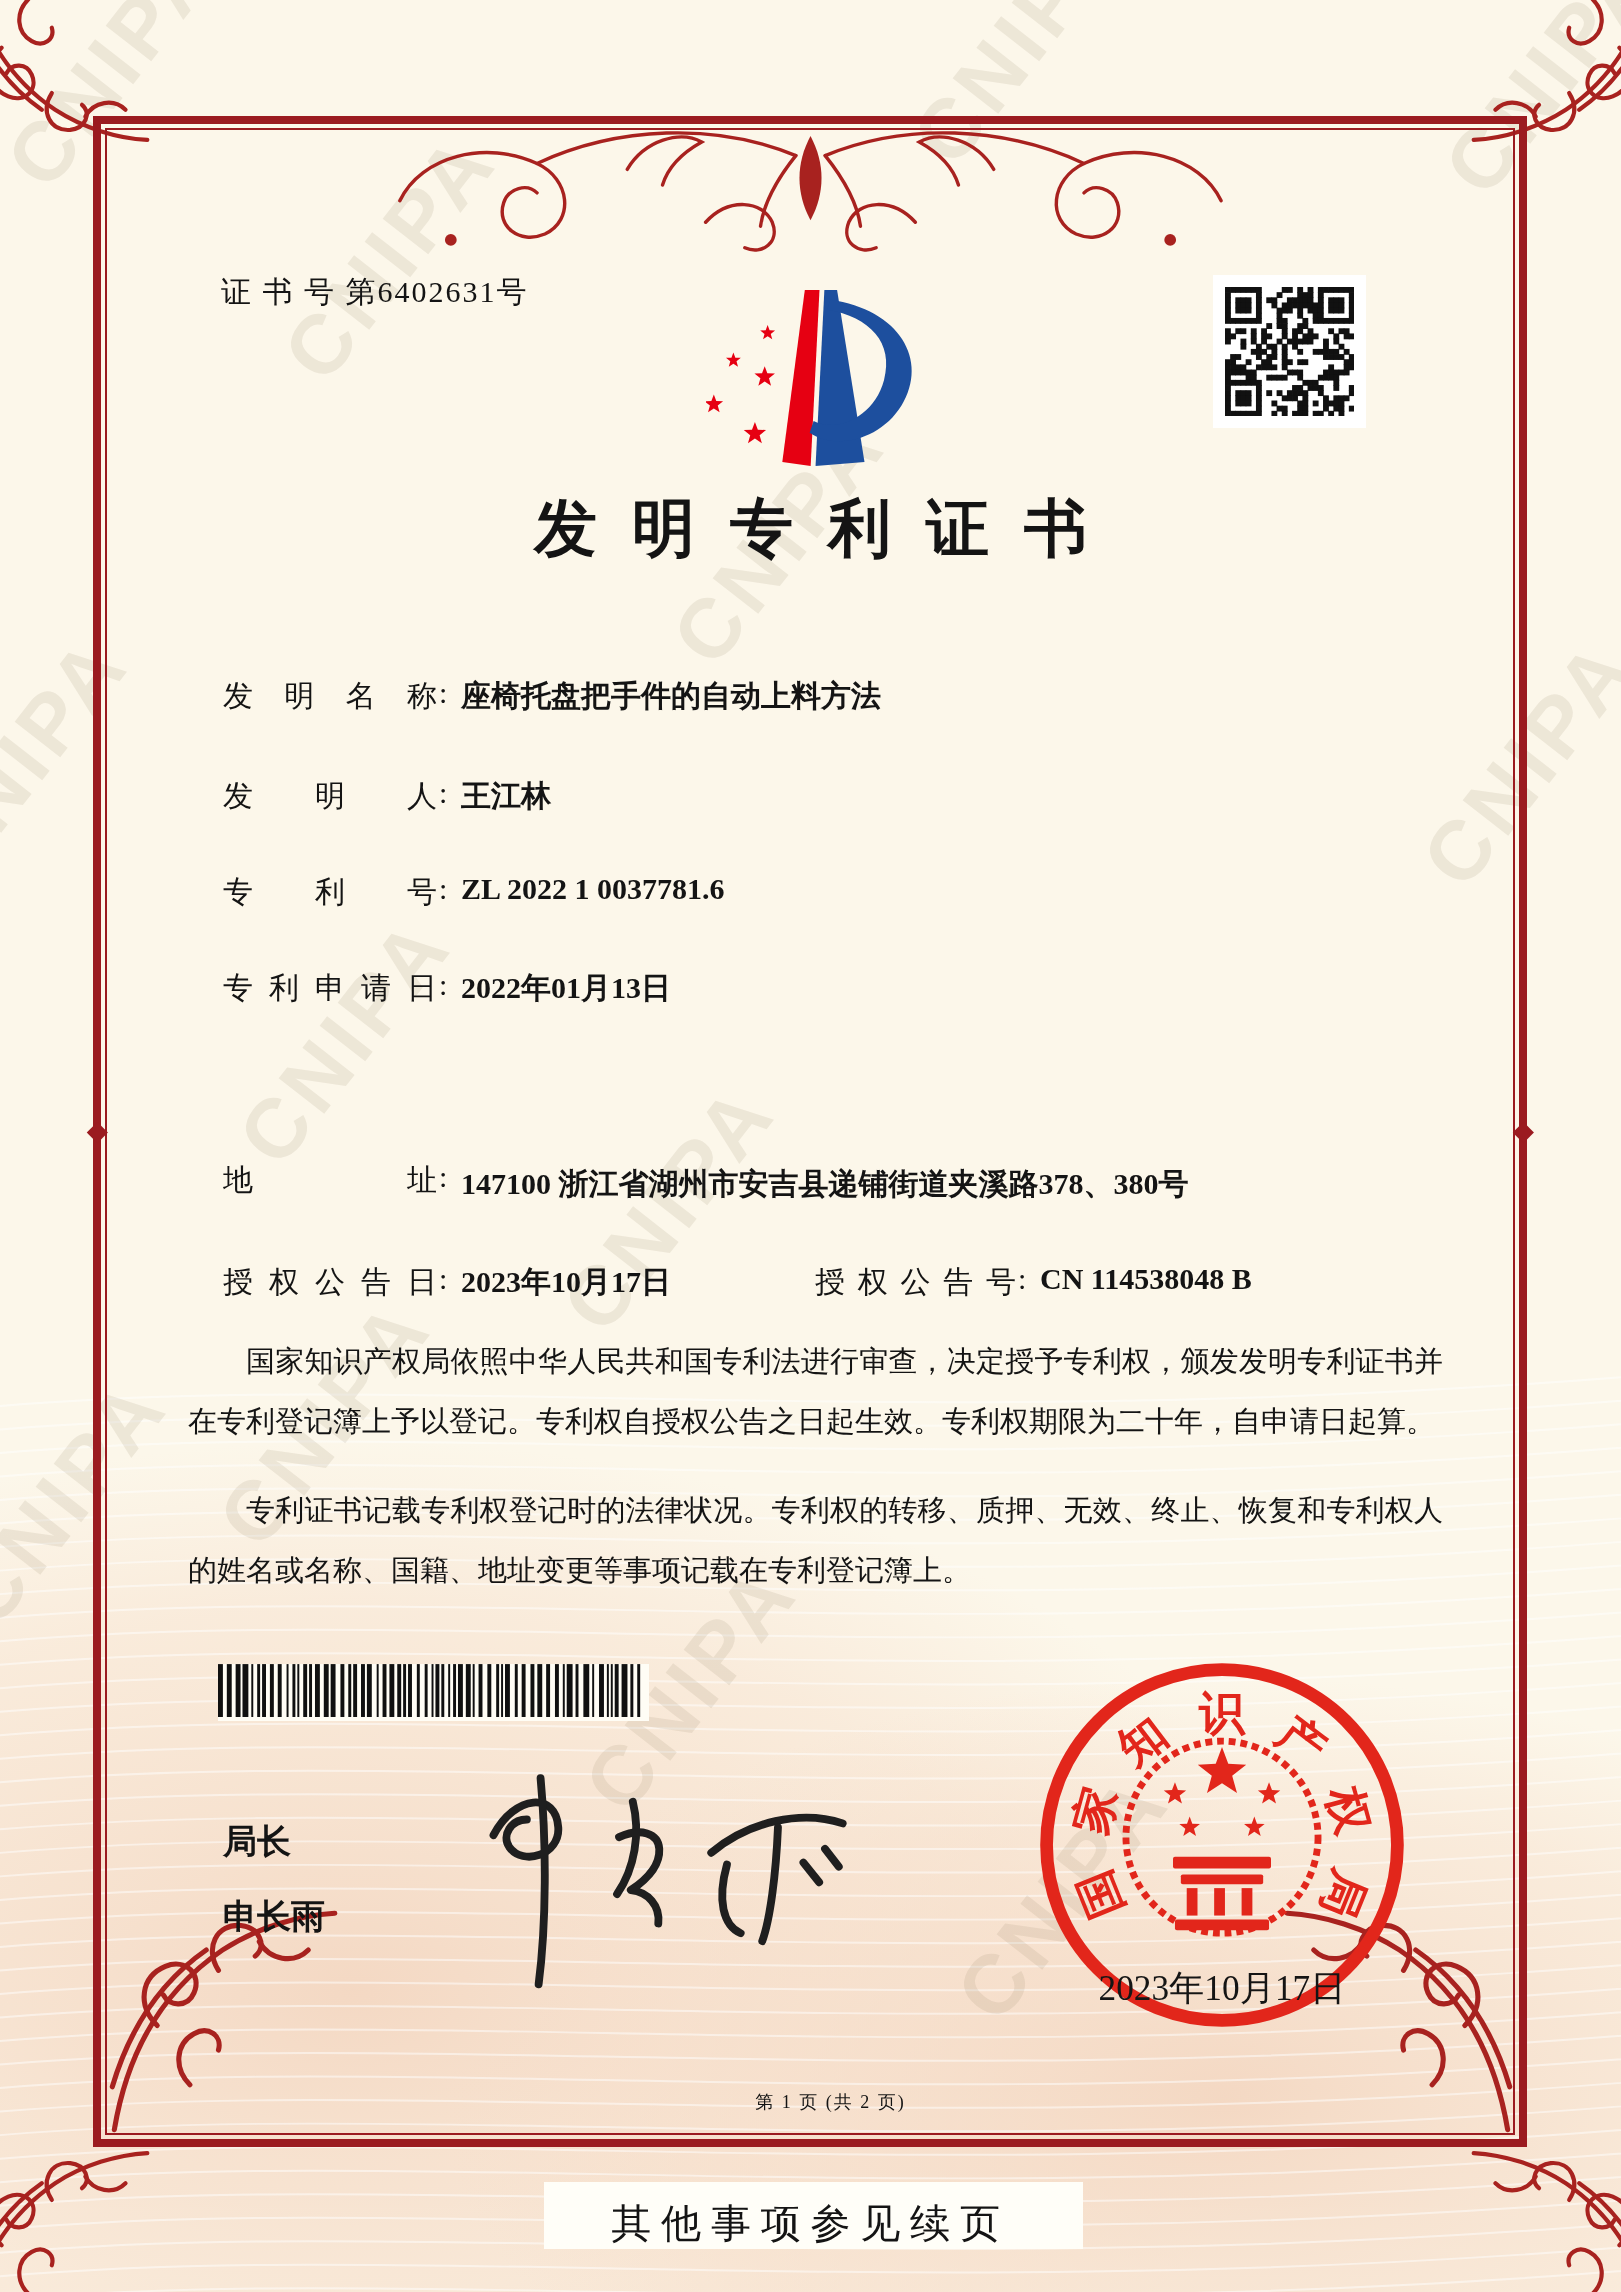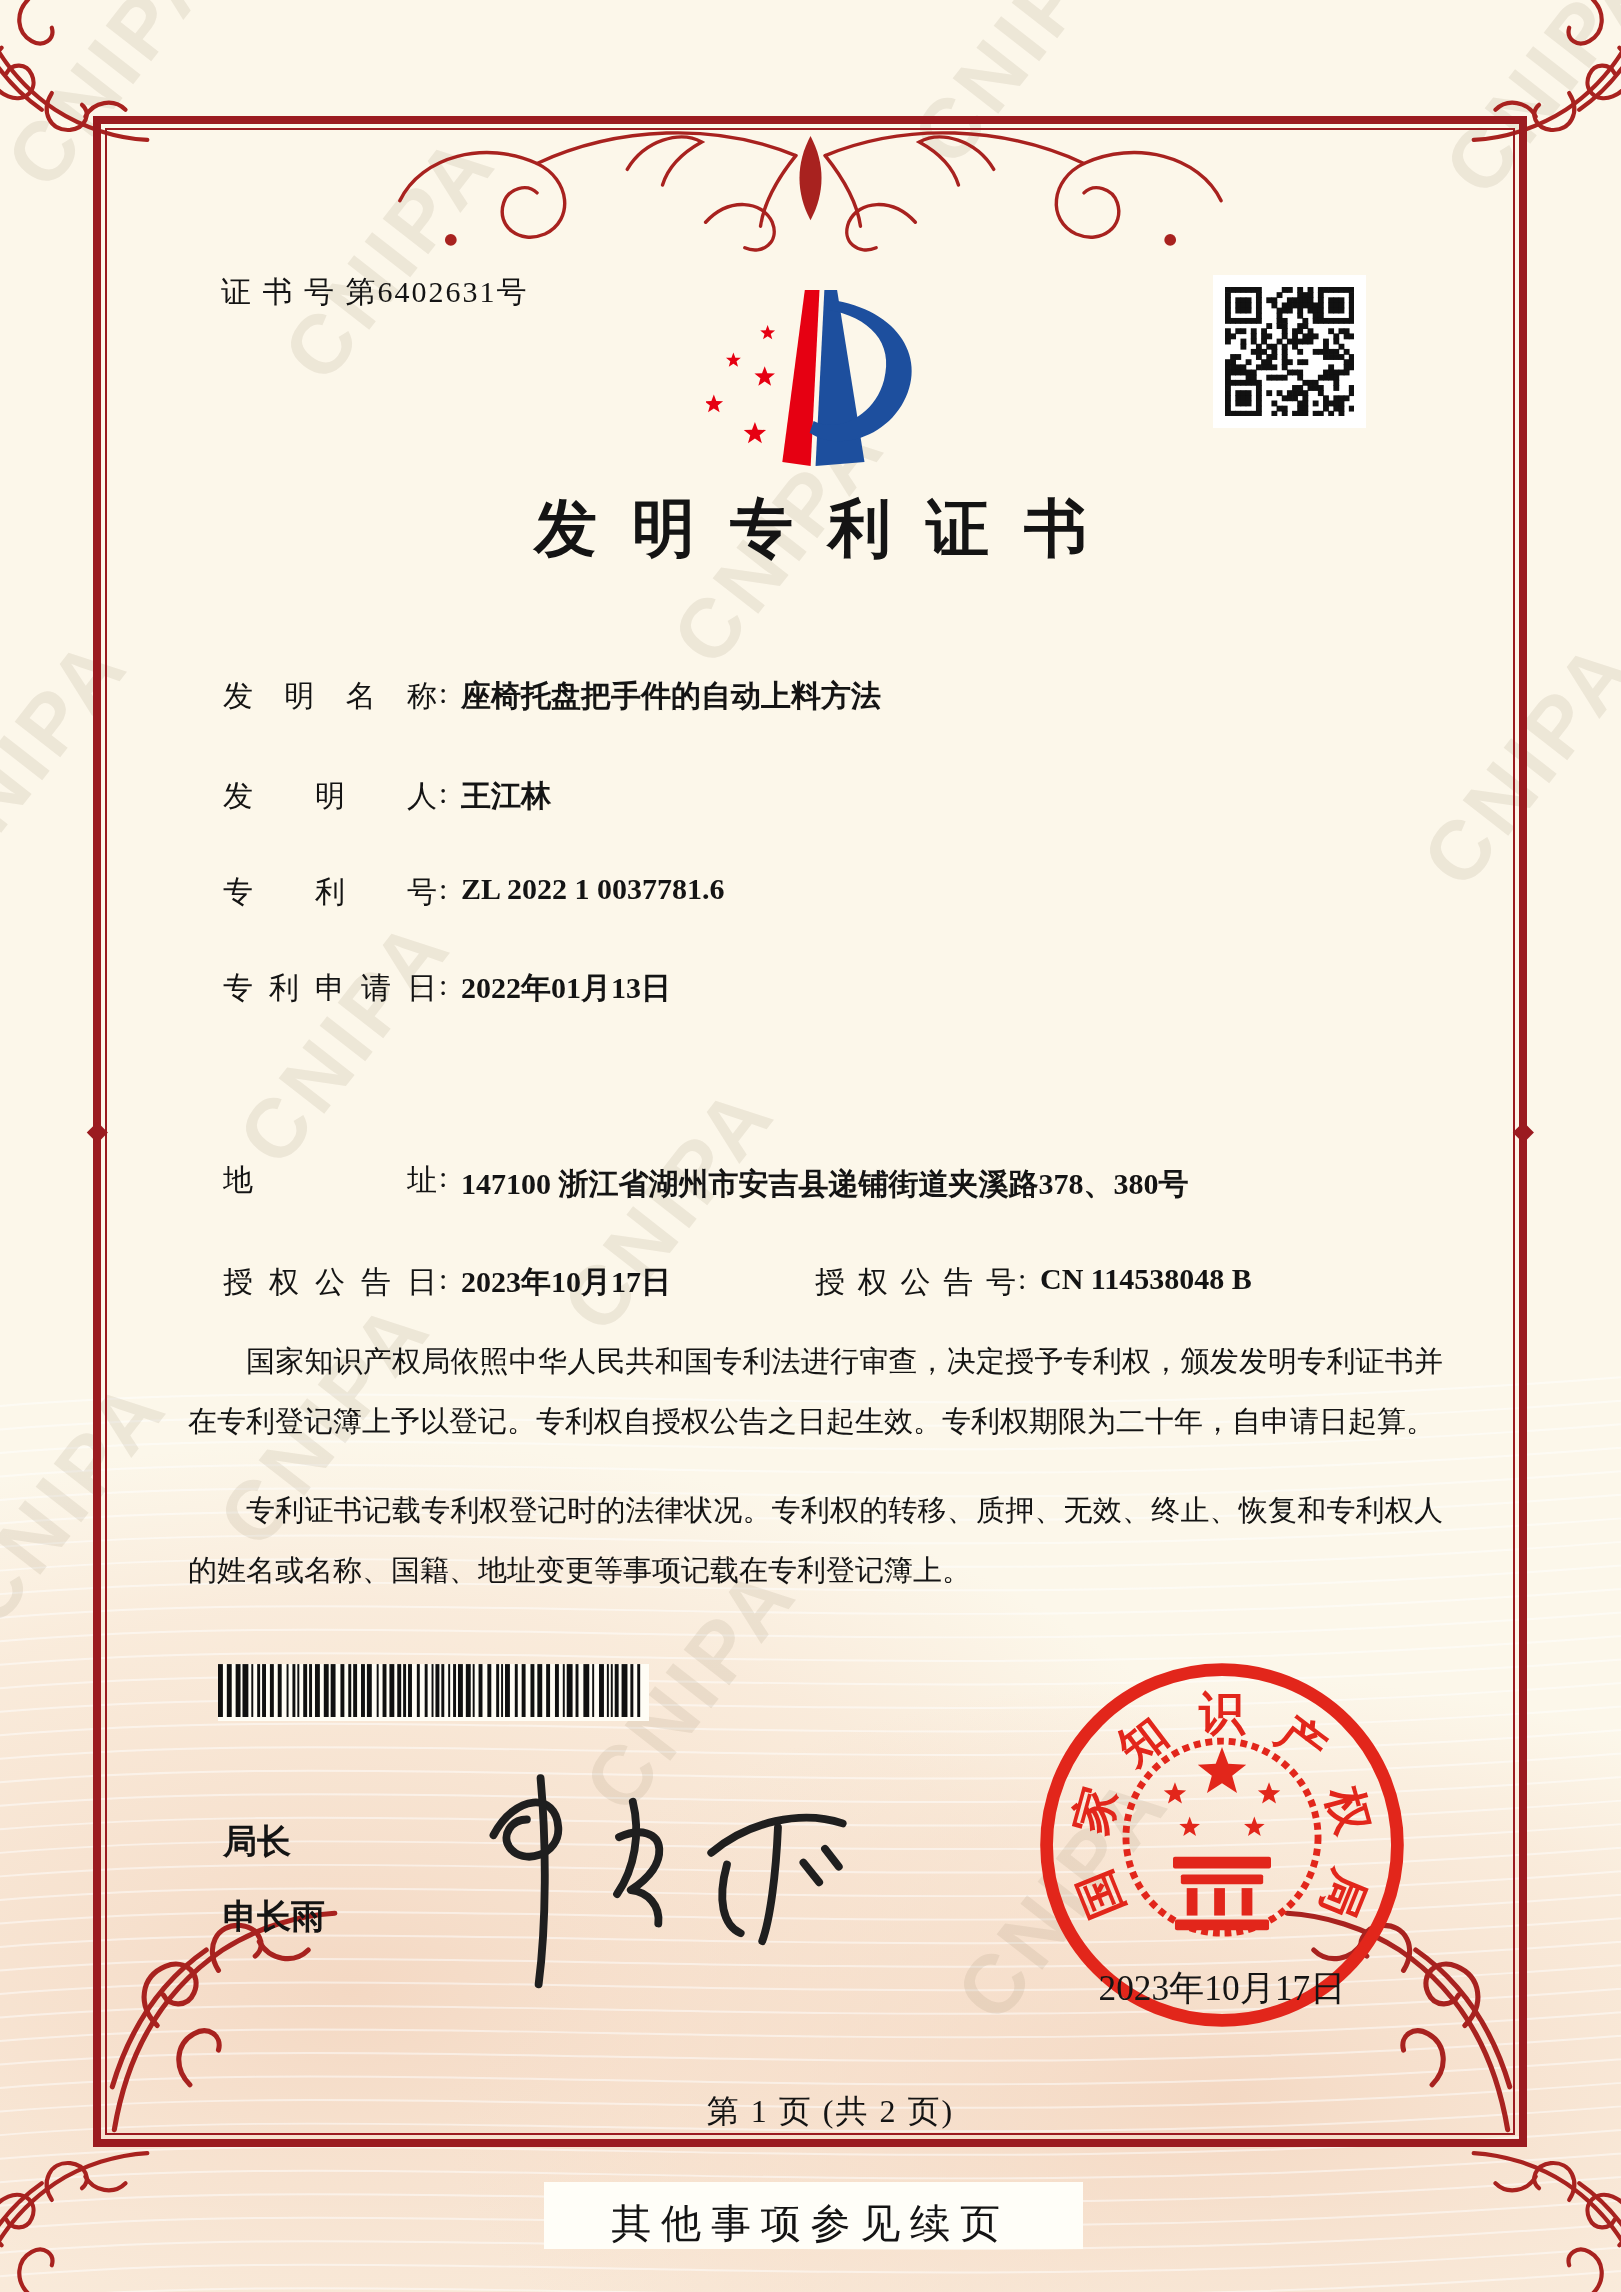--- a/index.html
+++ b/index.html
@@ -22,21 +22,21 @@
   .field{position:absolute;left:223px;font-size:30px;white-space:nowrap;}
   .flabel{display:inline-block;width:214px;text-align:justify;text-align-last:justify;vertical-align:top;}
   .flabel.w205{width:201px;}
   .fcolon{display:inline-block;margin:0 13.7px 0 2px;vertical-align:top;}
   .fvalue{display:inline-block;vertical-align:top;font-weight:bold;}
   .fvalue.wrap{white-space:normal;max-width:970px;line-height:1.62;}
   .para{position:absolute;left:188px;width:1255px;font-size:29px;line-height:60px;
         text-align:justify;text-indent:2em;}
   .sigline{position:absolute;left:223px;font-size:34px;font-weight:700;
            font-family:"Liberation Sans","DejaVu Sans",sans-serif;}
-  .footer{position:absolute;left:0;right:0;top:2090px;text-align:center;font-size:32px;letter-spacing:2px;padding-left:40px;}
+  .footer{position:absolute;left:0;right:0;top:2090px;text-align:center;font-size:18px;letter-spacing:2px;padding-left:40px;}
   .note-band{position:absolute;left:544px;top:2182px;width:539px;height:67px;background:#fffef8;}
   .note{position:absolute;left:0;right:0;top:2196px;text-align:center;font-size:40px;letter-spacing:9.8px;}
   .qr-box{position:absolute;left:1213px;top:275px;width:153px;height:153px;background:#ffffff;
           display:flex;align-items:center;justify-content:center;}
   .abs{position:absolute;}
 </style>
 </head>
 <body>
 
 <div class="page">

